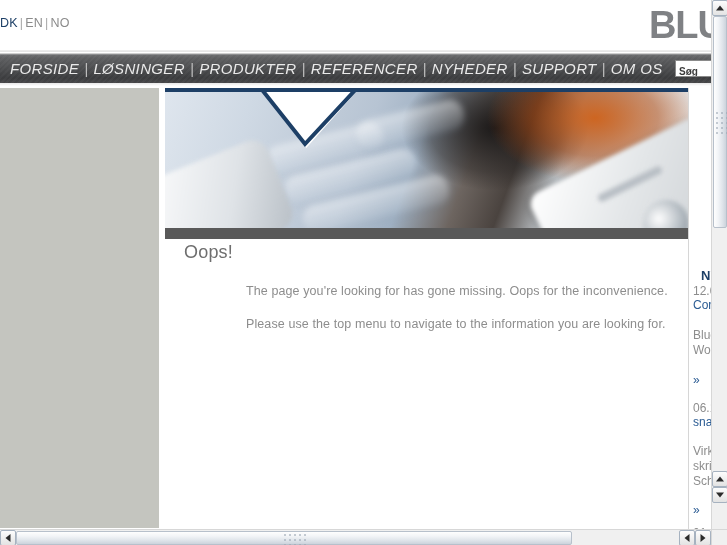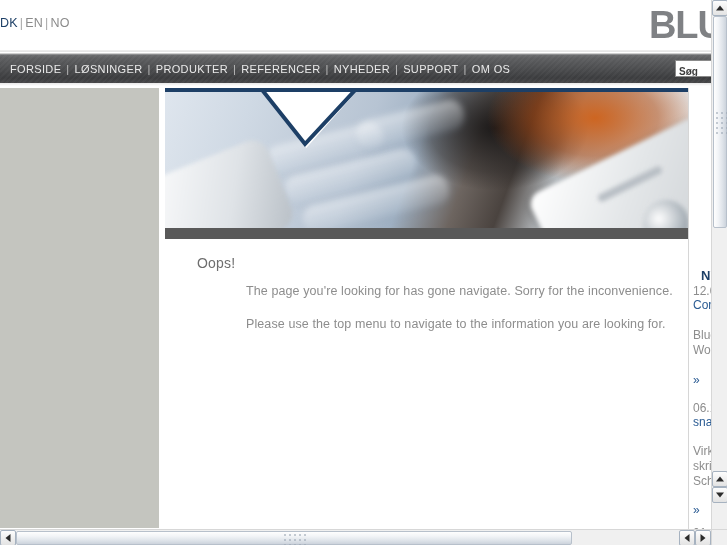--- a/index.html
+++ b/index.html
@@ -86,23 +86,24 @@
     border-top: 1px solid #cfcfcf;
     box-shadow: inset 0 1px 0 #8c8d8f, inset 0 -1px 0 #6a6b6d;
     overflow: hidden;
   }
   #nav-items {
     position: absolute;
     left: 10px; top: 0;
     height: 40px;
     line-height: 30px;
     white-space: nowrap;
-    font-size: 11px;
+    font-size: 15px;
     letter-spacing: .35px;
     color: #e9e9e9;
+    font-style: italic;
   }
   #nav-items .nav-item {
     color: #eaeaea;
     text-decoration: none;
   }
   #nav-items .nav-sep {
     color: #bdbdbd;
     padding: 0 5px;
   }
   #nav-search-wrap {
@@ -226,25 +227,25 @@
 
   
   #content {
     position: absolute;
     left: 0; top: 151px;
     width: 523px;
   }
   #oops-title {
     position: absolute;
     left: 16px; top: 0;
-    font-size: 14px;
+    font-size: 18px;
     color: #6e6e6e;
     font-weight: normal;
     letter-spacing: .2px;
-    margin: 16px;
+    margin: 3px;
   }
   .content-para {
     position: absolute;
     left: 81px;
     font-size: 12.5px;
     color: #8d8d8d;
     margin: 0;
     white-space: nowrap;
     letter-spacing: .1px;
   }
@@ -416,21 +417,21 @@
                     background:radial-gradient(circle at 40% 35%, #ffffff, #aeb6bd 60%, #7d858c);
                     border-radius:50%;"></div>
         <div class="phone-body" style="left:-20px; top:70px; width:140px; height:95px; transform:rotate(-22deg);
                     background:linear-gradient(120deg,#ffffff,#dfe3e7 60%,#b7bec5);
                     border-radius:18px;"></div>
       </div>
       <div id="banner-bottom-bar"></div>
 
       <div id="content">
         <h1 id="oops-title">Oops!</h1>
-        <p id="para-1" class="content-para">The page you're looking for has gone navigate. Sorry for the inconvenience.</p>
+        <p id="para-1" class="content-para">The page you're looking for has gone missing. Oops for the inconvenience.</p>
         <p id="para-2" class="content-para">Please use the top menu to navigate to the information you are looking for.</p>
       </div>
     </div>
 
     <div id="divider"></div>
     <div id="sidebar">
       <h3>NY</h3>
 
       <div class="news-item" style="top:196px;">
         <span class="news-date">12.0</span>

